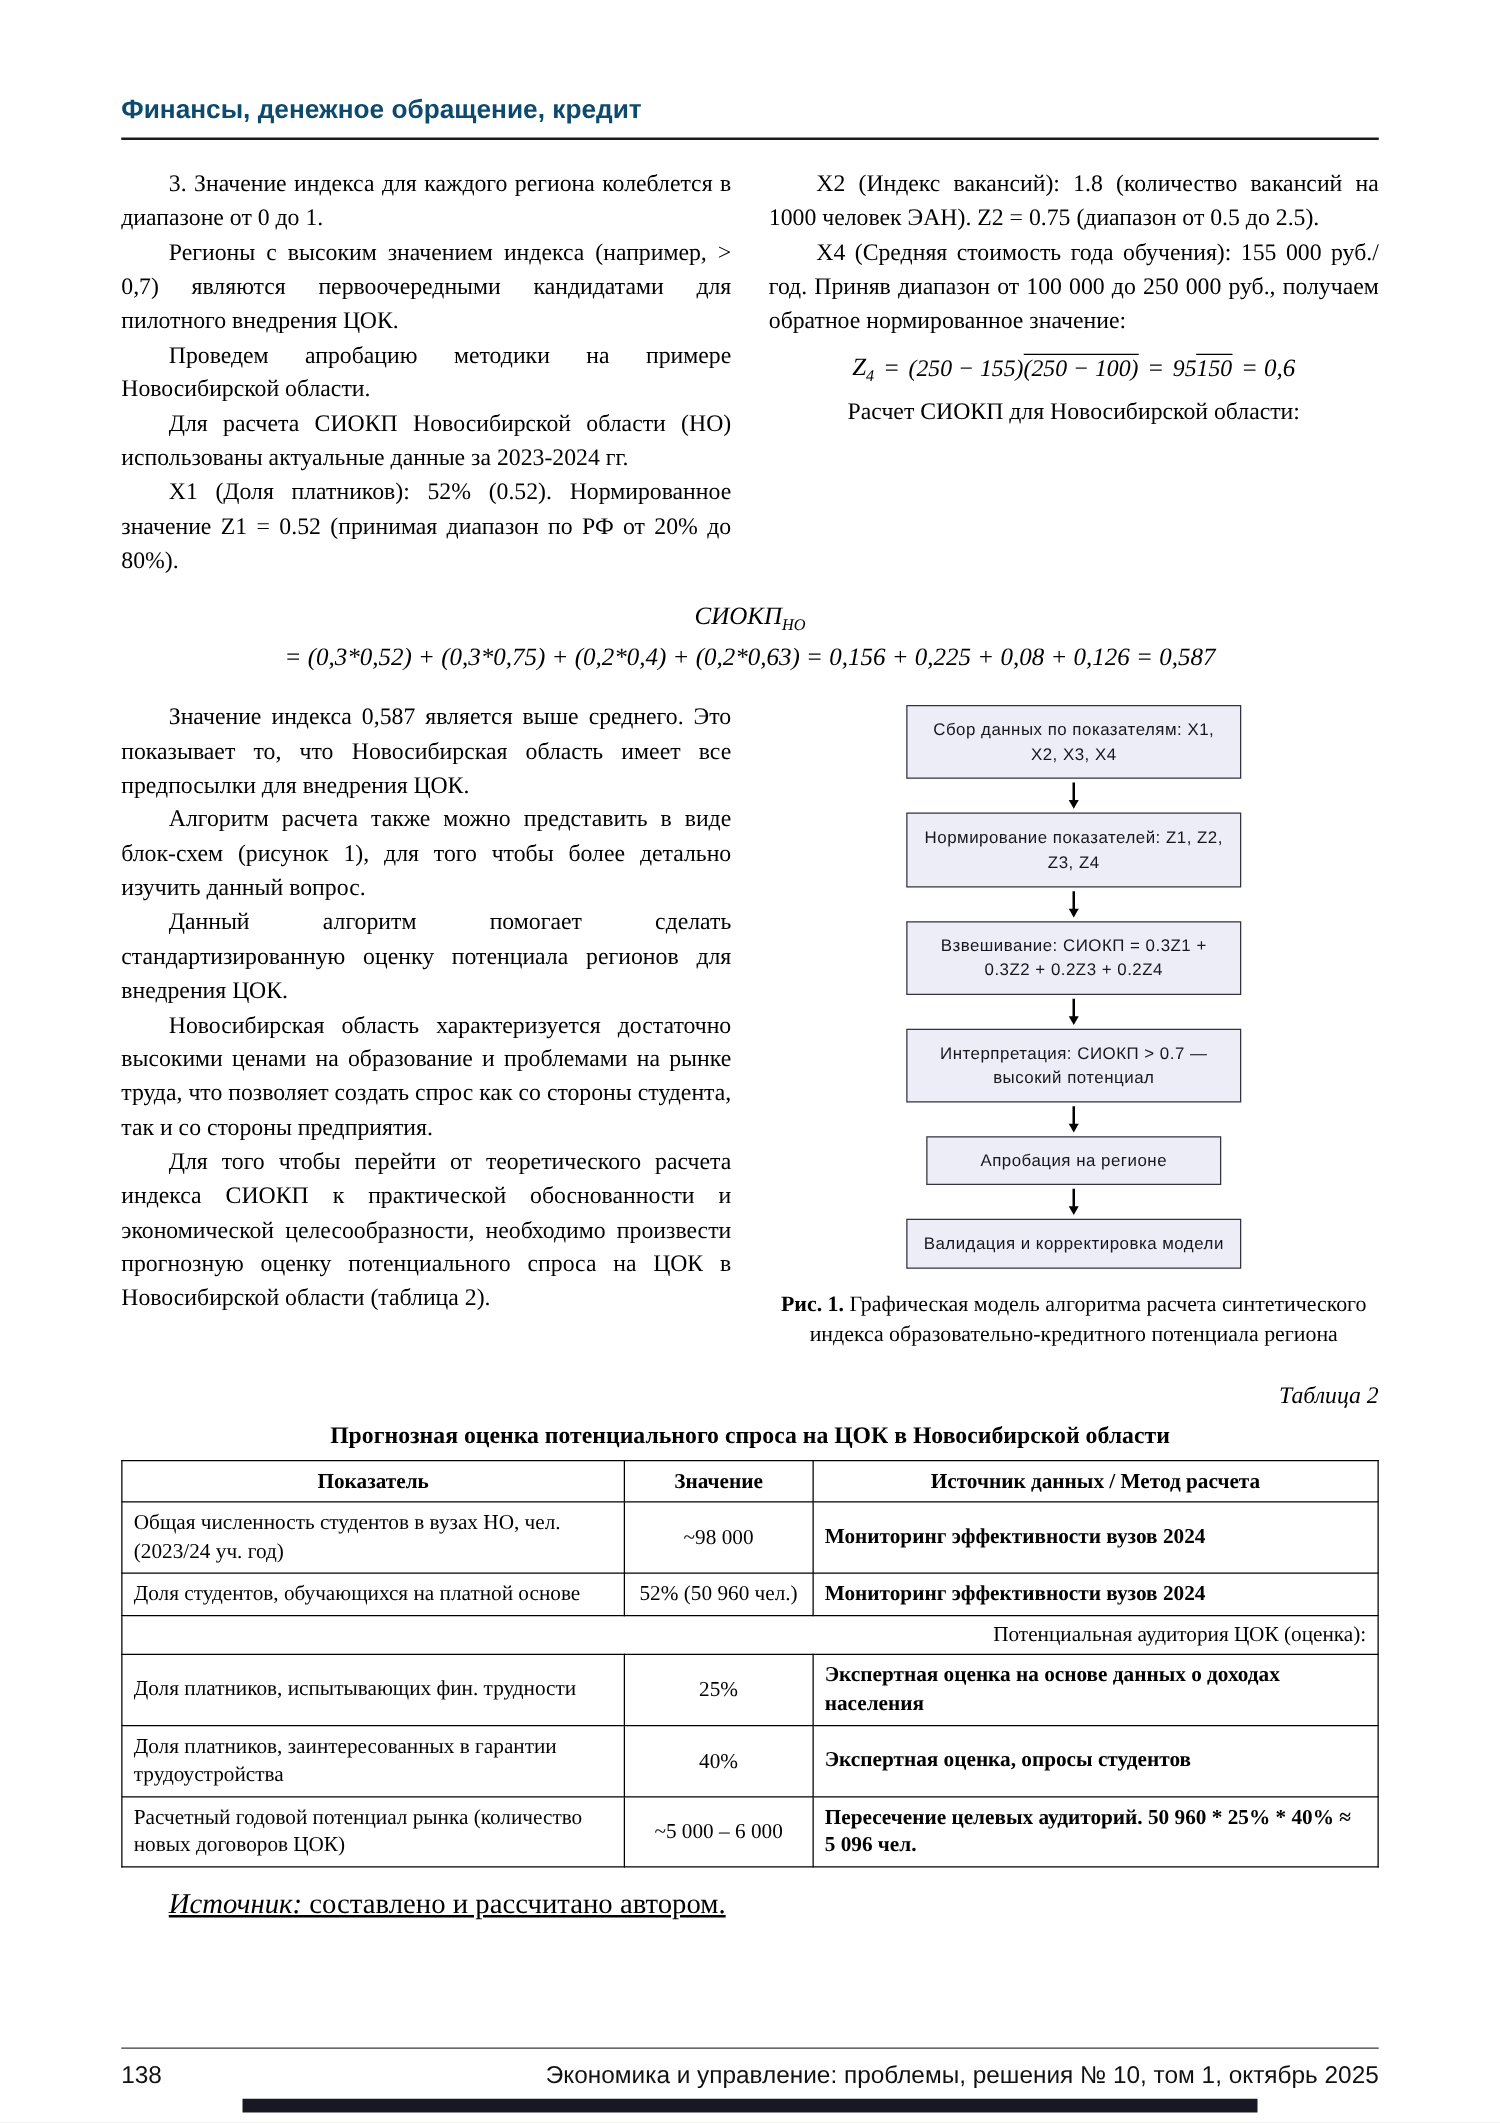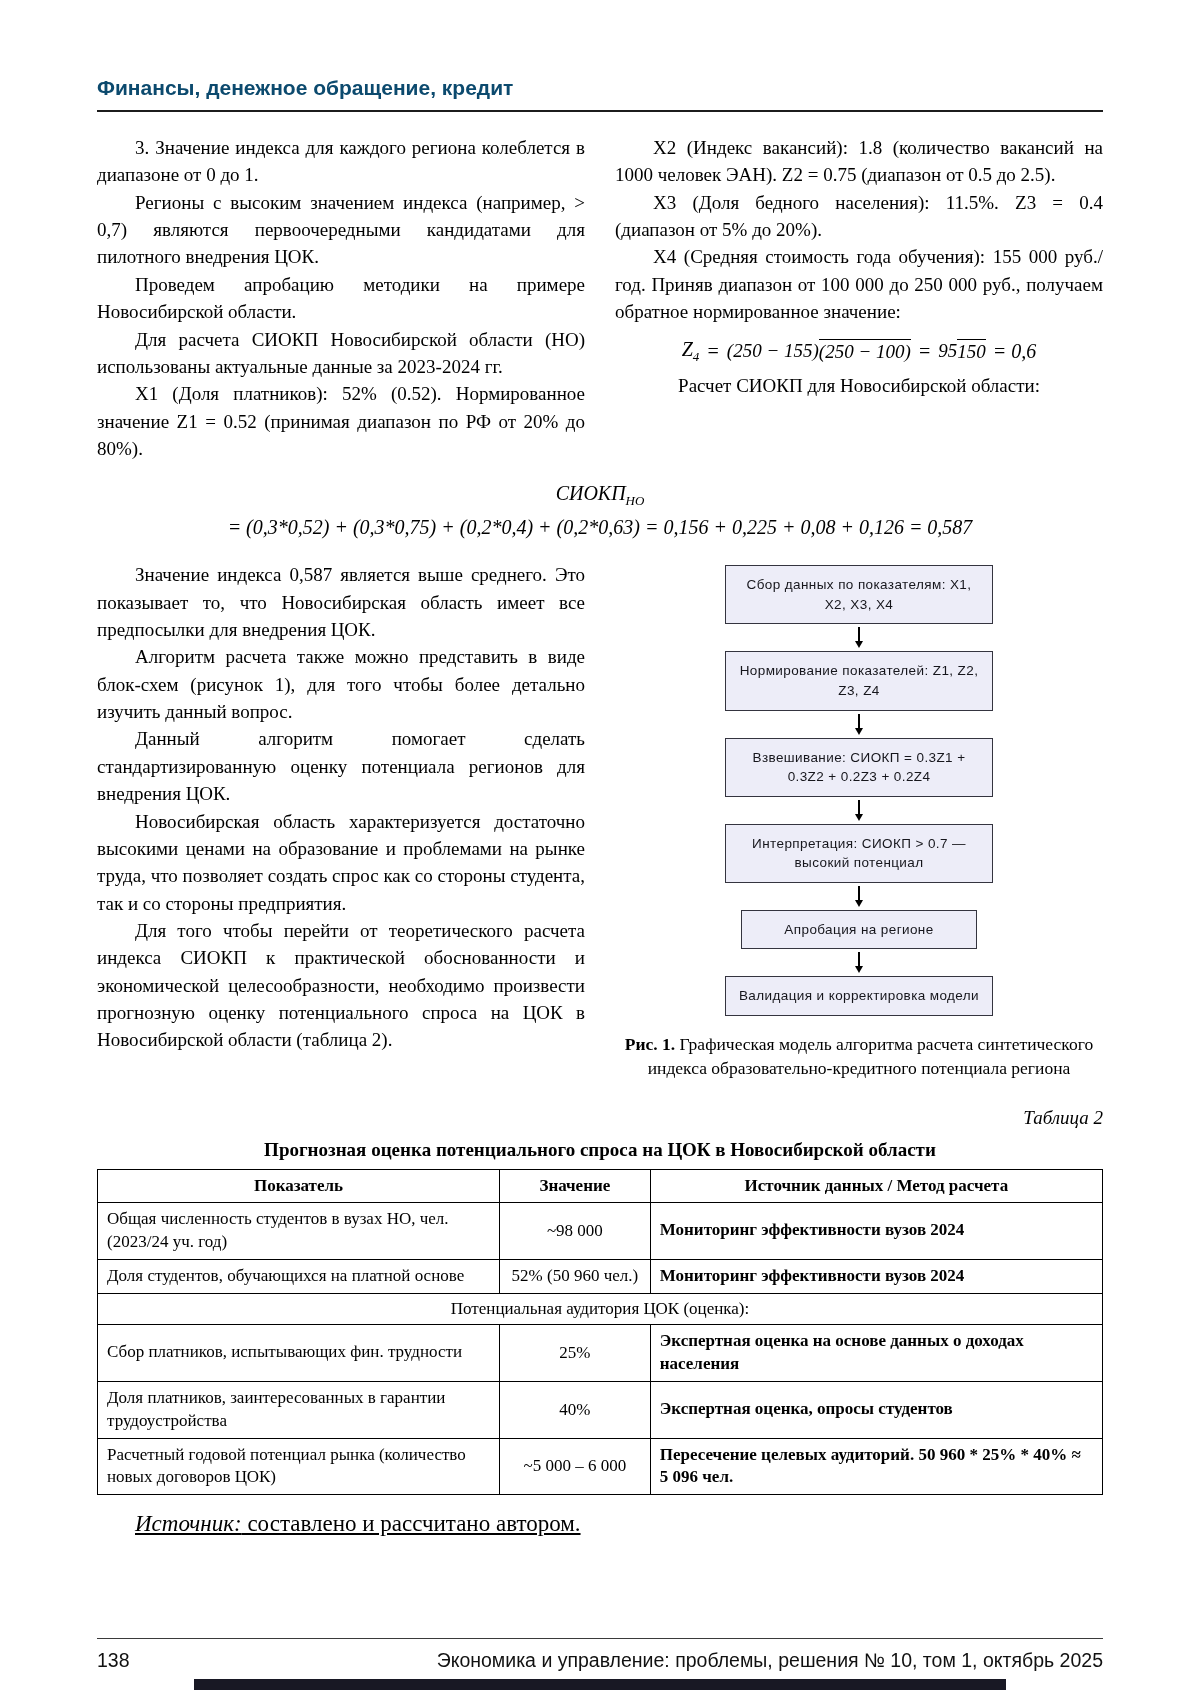--- a/index.html
+++ b/index.html
@@ -86,21 +86,21 @@
   .table-title { text-align: center; font-weight: bold; font-size: 19px; margin-top: 10px; margin-bottom: 8px; }
   table.data-table { width: 100%; border-collapse: collapse; font-size: 17px; }
   .data-table th, .data-table td { border: 1px solid #000; padding: 5px 9px; vertical-align: middle; }
   .data-table th { font-weight: bold; text-align: center; padding: 6px 8px; }
   .col-ind { width: 40%; }
   .col-val { width: 15%; }
   .col-src { width: 45%; }
   .cell.ind-cell { text-align: left; line-height: 1.35; }
   .cell.val-cell { text-align: center; }
   .cell.src-cell { text-align: left; line-height: 1.35; font-weight: bold; }
-  .cell.span-cell { text-align: center; }
+  .cell.span-cell { text-align: right; }
 
   .source-note { margin-top: 16px; font-size: 23px; text-indent: 38px; text-decoration: underline; }
   .source-note .src-label { font-style: italic; }
 
   
   .footer { position: absolute; left: 97px; right: 97px; bottom: 26px; }
   .footer-rule { border-top: 1.5px solid #3a3a3a; margin-bottom: 10px; }
   .footer-row {
     display: flex; justify-content: space-between; align-items: baseline;
     font-family: "Liberation Sans", sans-serif;
@@ -121,21 +121,20 @@
       <div class="col">
           <p class="para">3. Значение индекса для каждого региона колеблется в диапазоне от 0 до 1.</p>
           <p class="para">Регионы с высоким значением индекса (например, &gt; 0,7) являются первоочередными кандидатами для пилотного внедрения ЦОК.</p>
           <p class="para">Проведем апробацию методики на примере Новосибирской области.</p>
           <p class="para">Для расчета СИОКП Новосибирской области (НО) использованы актуальные данные за 2023-2024 гг.</p>
           <p class="para">X1 (Доля платников): 52% (0.52). Нормированное значение Z1 = 0.52 (принимая диапазон по РФ от 20% до 80%).</p>
         </div>
       <div class="col">
         <div>
             <p class="para">X2 (Индекс вакансий): 1.8 (количество вакансий на 1000 человек ЭАН). Z2 = 0.75 (диапазон от 0.5 до 2.5).</p>
-            <p class="para">X3 (Доля бедного населения): 11.5%. Z3 = 0.4 (диапазон от 5% до 20%).</p>
             <p class="para">X4 (Средняя стоимость года обучения): 155 000 руб./год. Приняв диапазон от 100 000 до 250 000 руб., получаем обратное нормированное значение:</p>
           </div>
 
         <div class="formula">
           <span><span>Z</span><span class="sub">4</span></span>
           <span>=</span>
           <span class="frac">
             <span class="num">(250 − 155)</span>
             <span class="den">(250 − 100)</span>
           </span>
@@ -207,21 +206,21 @@
           </tr>
           <tr>
             <td class="cell ind-cell">Доля студентов, обучающихся на платной основе</td>
             <td class="cell val-cell">52% (50 960 чел.)</td>
             <td class="cell src-cell">Мониторинг эффективности вузов 2024</td>
           </tr>
           <tr>
             <td colspan="3" class="cell span-cell">Потенциальная аудитория ЦОК (оценка):</td>
           </tr>
           <tr>
-            <td class="cell ind-cell">Сбор платников, испытывающих фин. трудности</td>
+            <td class="cell ind-cell">Доля платников, испытывающих фин. трудности</td>
             <td class="cell val-cell">25%</td>
             <td class="cell src-cell">Экспертная оценка на основе данных о доходах населения</td>
           </tr>
           <tr>
             <td class="cell ind-cell">Доля платников, заинтересованных в гарантии трудоустройства</td>
             <td class="cell val-cell">40%</td>
             <td class="cell src-cell">Экспертная оценка, опросы студентов</td>
           </tr>
           <tr>
             <td class="cell ind-cell">Расчетный годовой потенциал рынка (количество новых договоров ЦОК)</td>

